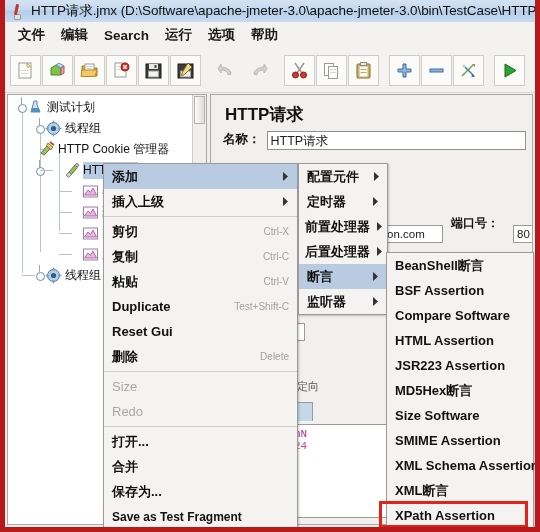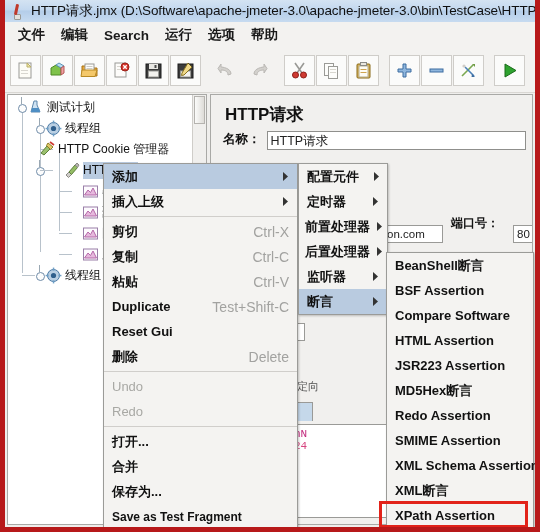--- a/index.html
+++ b/index.html
@@ -135,21 +135,21 @@
     box-shadow:1px 1px 2px rgba(0,0,0,.22);z-index:40;box-sizing:border-box;
   }
   .menu .row{
     height:25px;display:flex;align-items:center;padding:0 8px;
     font-size:13px;color:#111;white-space:nowrap;position:relative;box-sizing:border-box;
   }
   .menu .row.bold{font-weight:bold;}
   .menu .row.sel{background:#b9cbe0;}
   .menu .row.disabled{color:#a8a8a4;}
   .menu .row .accel{
-    margin-left:auto;padding-left:18px;font-size:14px;color:#a2a2a0;font-weight:normal;
+    margin-left:auto;padding-left:18px;font-size:10px;color:#a2a2a0;font-weight:normal;
   }
   .menu .row .arrow{margin-left:auto;padding-left:14px;}
   .menu .sep{height:1px;background:#d0cecb;margin:2px 0;}
   .menu .row .arrow svg{display:block;}
 
   .ctxmenu{left:103px;top:163px;width:195px;}
   .submenu1{left:298px;top:163px;width:90px;}
   .submenu2{left:386px;top:252px;width:148px;}
 
   .redbox{
@@ -500,21 +500,21 @@
     </div>
     <div class="row bold">
       <span>Reset Gui</span>
     </div>
     <div class="row bold">
       <span>删除</span>
       <span class="accel">Delete</span>
     </div>
     <div class="sep"></div>
     <div class="row disabled">
-      <span>Undo</span>
+      <span>Size</span>
     </div>
     <div class="row disabled">
       <span>Redo</span>
     </div>
     <div class="sep"></div>
     <div class="row bold">
       <span>打开...</span>
     </div>
     <div class="row bold">
       <span>合并</span>
@@ -555,46 +555,46 @@
         </span>
     </div>
     <div class="row bold" style="padding:0 4px 0 6px;">
       <span>后置处理器</span>
       <span class="arrow" style="padding-left:2px;">
           <svg width="7" height="9" viewBox="0 0 7 9">
             <path d="M1 0 L6 4.5 L1 9 Z" fill="#333"></path>
           </svg>
         </span>
     </div>
-    <div class="row bold">
-      <span>监听器</span>
-      <span class="arrow">
-          <svg width="7" height="9" viewBox="0 0 7 9">
-            <path d="M1 0 L6 4.5 L1 9 Z" fill="#333"></path>
-          </svg>
-        </span>
-    </div>
     <div class="row bold sel">
       <span>断言</span>
+      <span class="arrow">
+          <svg width="7" height="9" viewBox="0 0 7 9">
+            <path d="M1 0 L6 4.5 L1 9 Z" fill="#333"></path>
+          </svg>
+        </span>
+    </div>
+    <div class="row bold">
+      <span>监听器</span>
       <span class="arrow">
           <svg width="7" height="9" viewBox="0 0 7 9">
             <path d="M1 0 L6 4.5 L1 9 Z" fill="#333"></path>
           </svg>
         </span>
     </div>
   </div>
 
   <div class="menu submenu2">
     <div class="row bold">BeanShell断言</div>
     <div class="row bold">BSF Assertion</div>
     <div class="row bold">Compare Software</div>
     <div class="row bold">HTML Assertion</div>
     <div class="row bold">JSR223 Assertion</div>
     <div class="row bold">MD5Hex断言</div>
-    <div class="row bold">Redo Assertion</div>
+    <div class="row bold">Size Software</div>
     <div class="row bold">SMIME Assertion</div>
     <div class="row bold">XML Schema Assertion</div>
     <div class="row bold">XML断言</div>
     <div class="row bold">XPath Assertion</div>
     <div class="row bold">响应断言</div>
   </div>
 
   <div class="redbox"></div>
 
   <div class="frame-left"></div>

